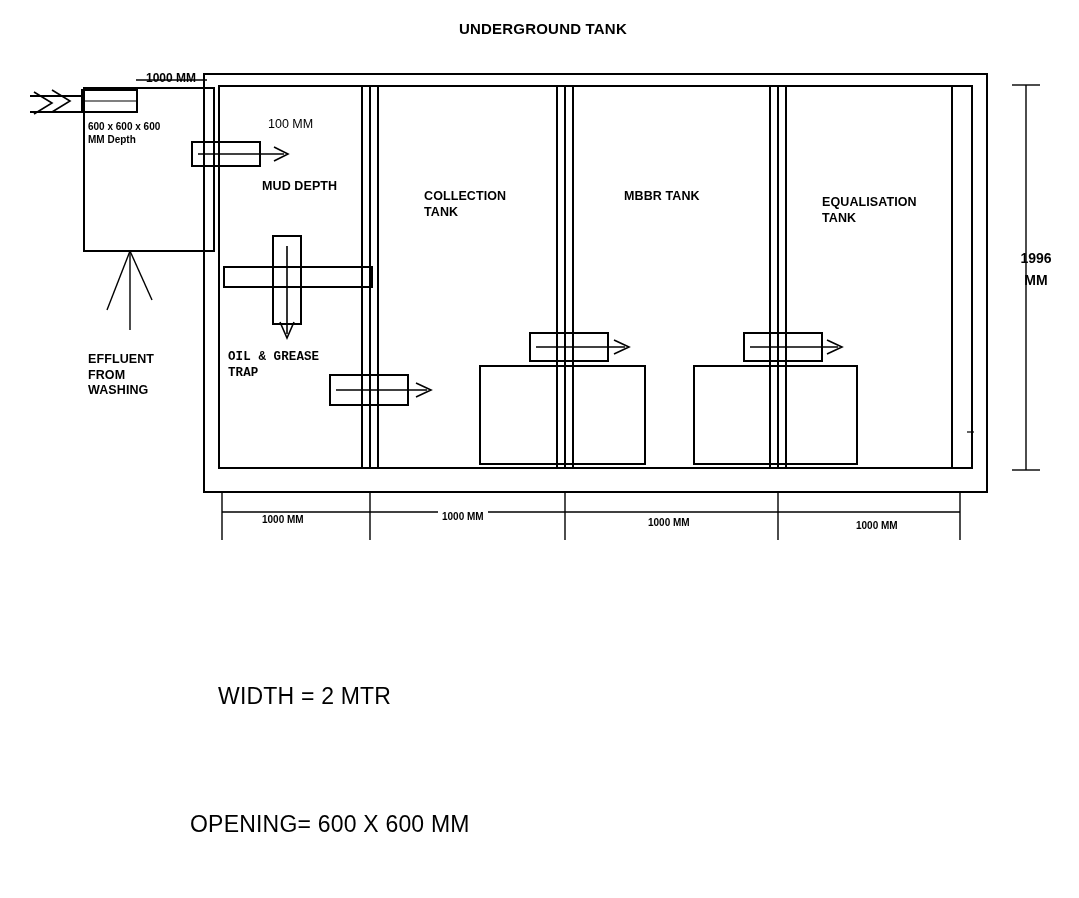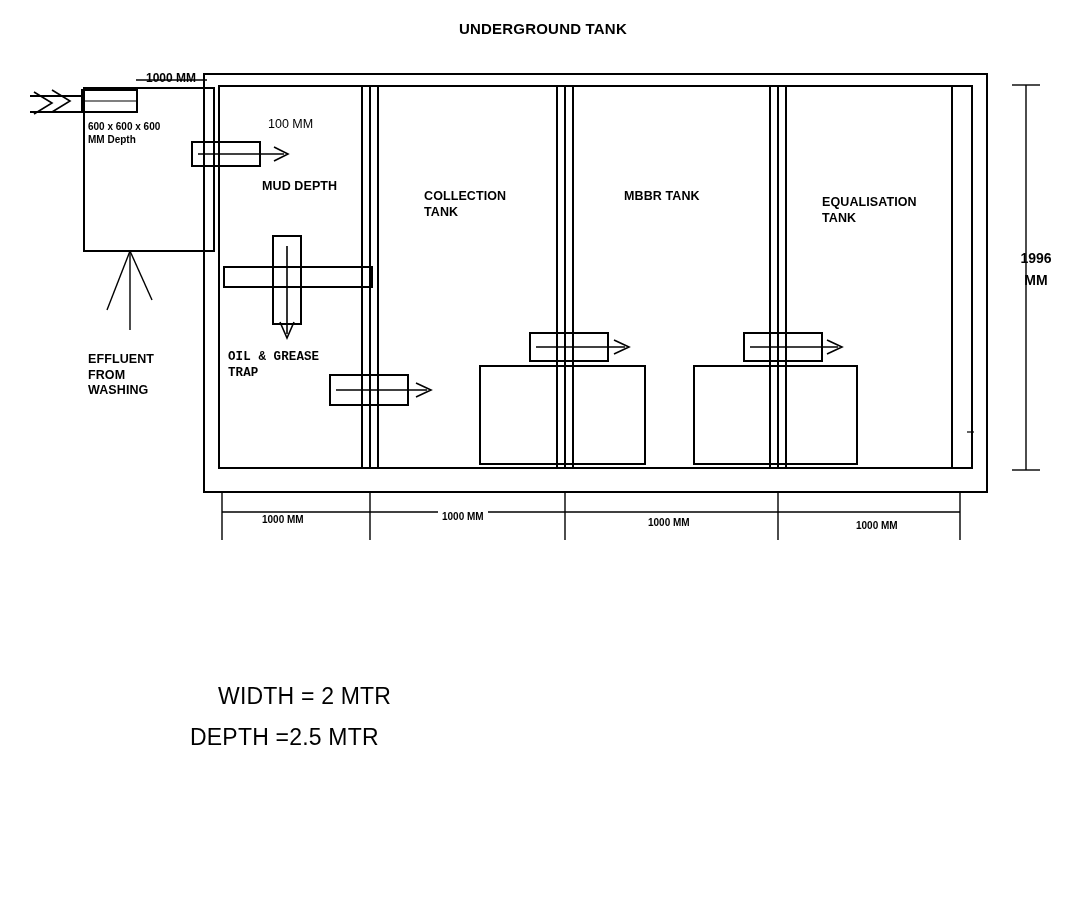--- a/index.html
+++ b/index.html
@@ -185,15 +185,15 @@
 
   <div class="lbl right-dim" style="left:994px; top:250px; width:60px;">1996</div>
   <div class="lbl right-dim" style="left:994px; top:272px; width:60px;">MM</div>
 
   <div class="lbl dim-small" style="left:246px; top:514px; background:#fff; padding:0 4px;">1000 MM</div>
   <div class="lbl dim-small" style="left:426px; top:511px; background:#fff; padding:0 4px;">1000 MM</div>
   <div class="lbl dim-small" style="left:632px; top:517px; background:#fff; padding:0 4px;">1000 MM</div>
   <div class="lbl dim-small" style="left:840px; top:520px; background:#fff; padding:0 4px;">1000 MM</div>
 
   <div class="lbl spec" style="left:178px; top:682px;margin-left:28px;">WIDTH = 2 MTR</div>
-  <div class="lbl spec" style="left:178px; top:723px;">DEPTH =2.5 MTR</div>
+  <div class="lbl spec" style="left:178px; top:810px;">OPENING= 600 X 600 MM</div>
 
 </div>
 
 </body></html>

